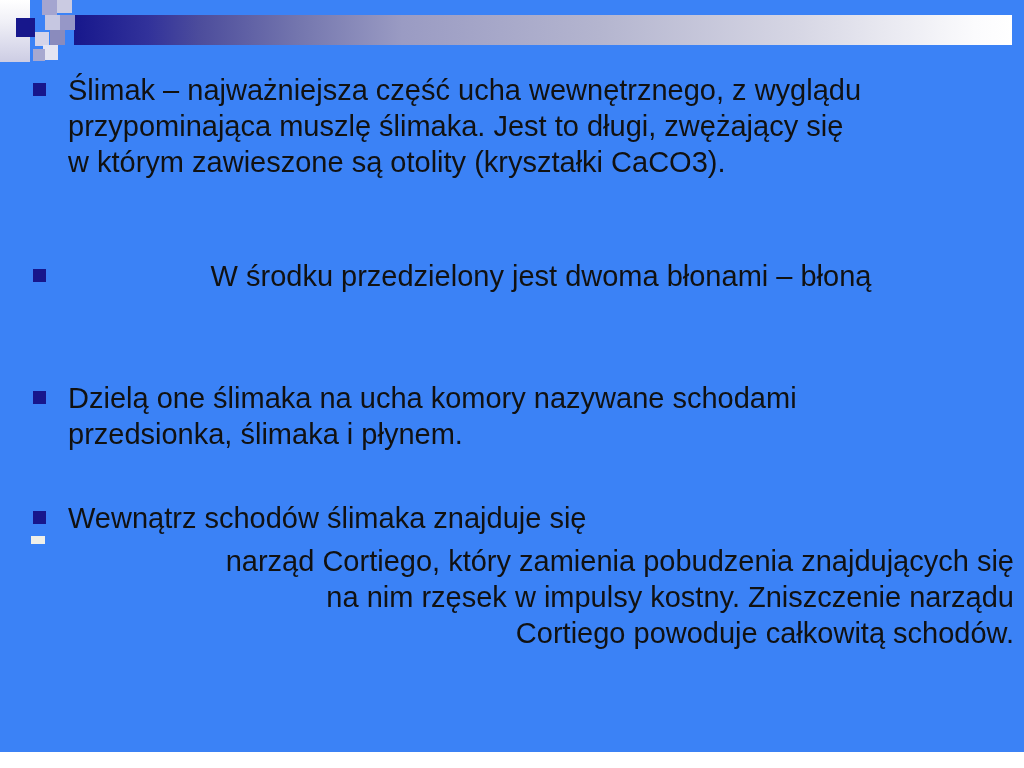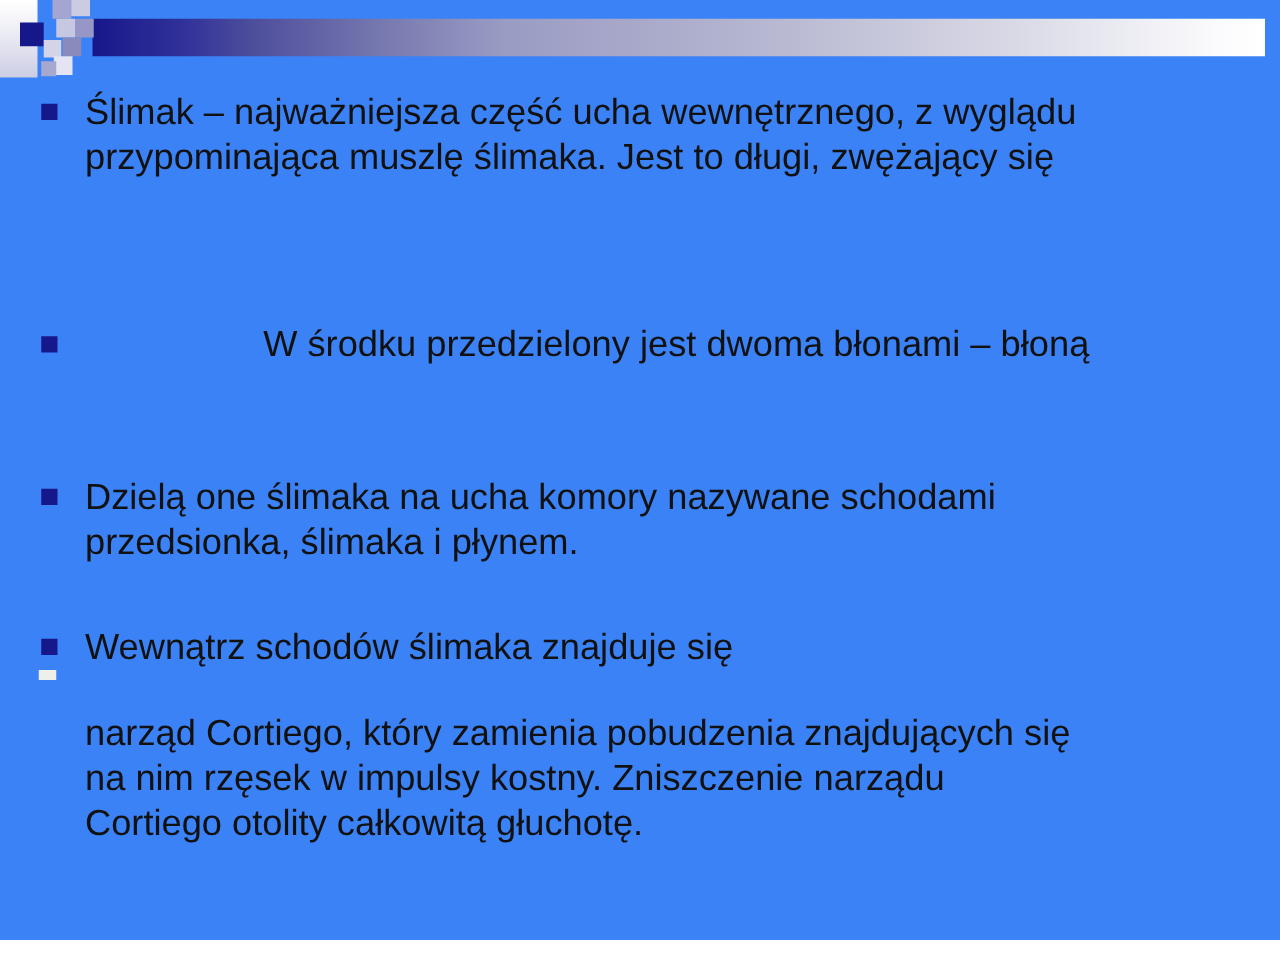--- a/index.html
+++ b/index.html
@@ -59,21 +59,21 @@
   .ghost-bullet {
     position: absolute;
     left: -2px; top: 36px;
     width: 14px; height: 8px;
     background: #efefe9;
   }
   .p1 { top: 72px; }
   .p2 { top: 258px; text-align: center; }
   .p3 { top: 380px; }
   .p4 { top: 500px; }
-  .p5 { top: 569px; }
+  .p5 { top: 543px; text-align: right; }
 </style>
 </head>
 <body>
 
 <div class="slide">
 
   <div>
     <div class="corner-strip"></div>
     <div class="title-bar"></div>
     <div class="sq sq1"></div>
@@ -85,20 +85,21 @@
     <div class="sq sq7"></div>
     <div class="sq sq8"></div>
     <div class="sq sq9"></div>
   </div>
 
   <div class="para p1">
     <span class="bullet"></span>
     <div class="lines">
         <div class="line">Ślimak – najważniejsza część ucha wewnętrznego, z wyglądu</div>
         <div class="line">przypominająca muszlę ślimaka. Jest to długi, zwężający się</div>
+        <div class="line">w którym zawieszone są otolity (kryształki CaCO3).</div>
       </div>
   </div>
 
   <div class="para p2">
     <span class="bullet"></span>
     <div class="lines">
         <div class="line">W środku przedzielony jest dwoma błonami – błoną</div>
       </div>
   </div>
 
@@ -115,17 +116,17 @@
     <span class="ghost-bullet"></span>
     <div class="lines">
         <div class="line">Wewnątrz schodów ślimaka znajduje się</div>
       </div>
   </div>
 
   <div class="para p5">
     <div class="lines">
         <div class="line">narząd Cortiego, który zamienia pobudzenia znajdujących się</div>
         <div class="line">na nim rzęsek w impulsy kostny. Zniszczenie narządu</div>
-        <div class="line">Cortiego otolity całkowitą głuchotę.</div>
+        <div class="line">Cortiego powoduje całkowitą schodów.</div>
       </div>
   </div>
 
 </div>
 
 </body></html>

